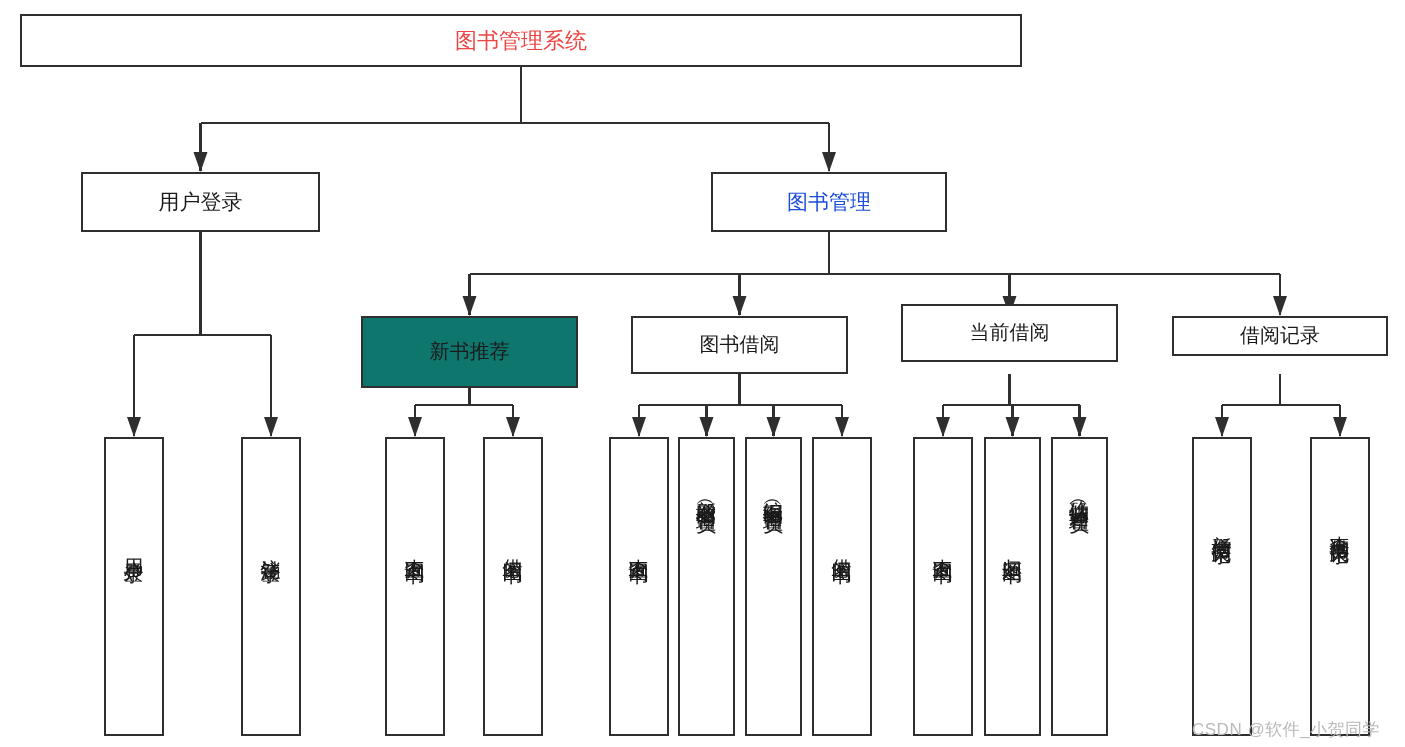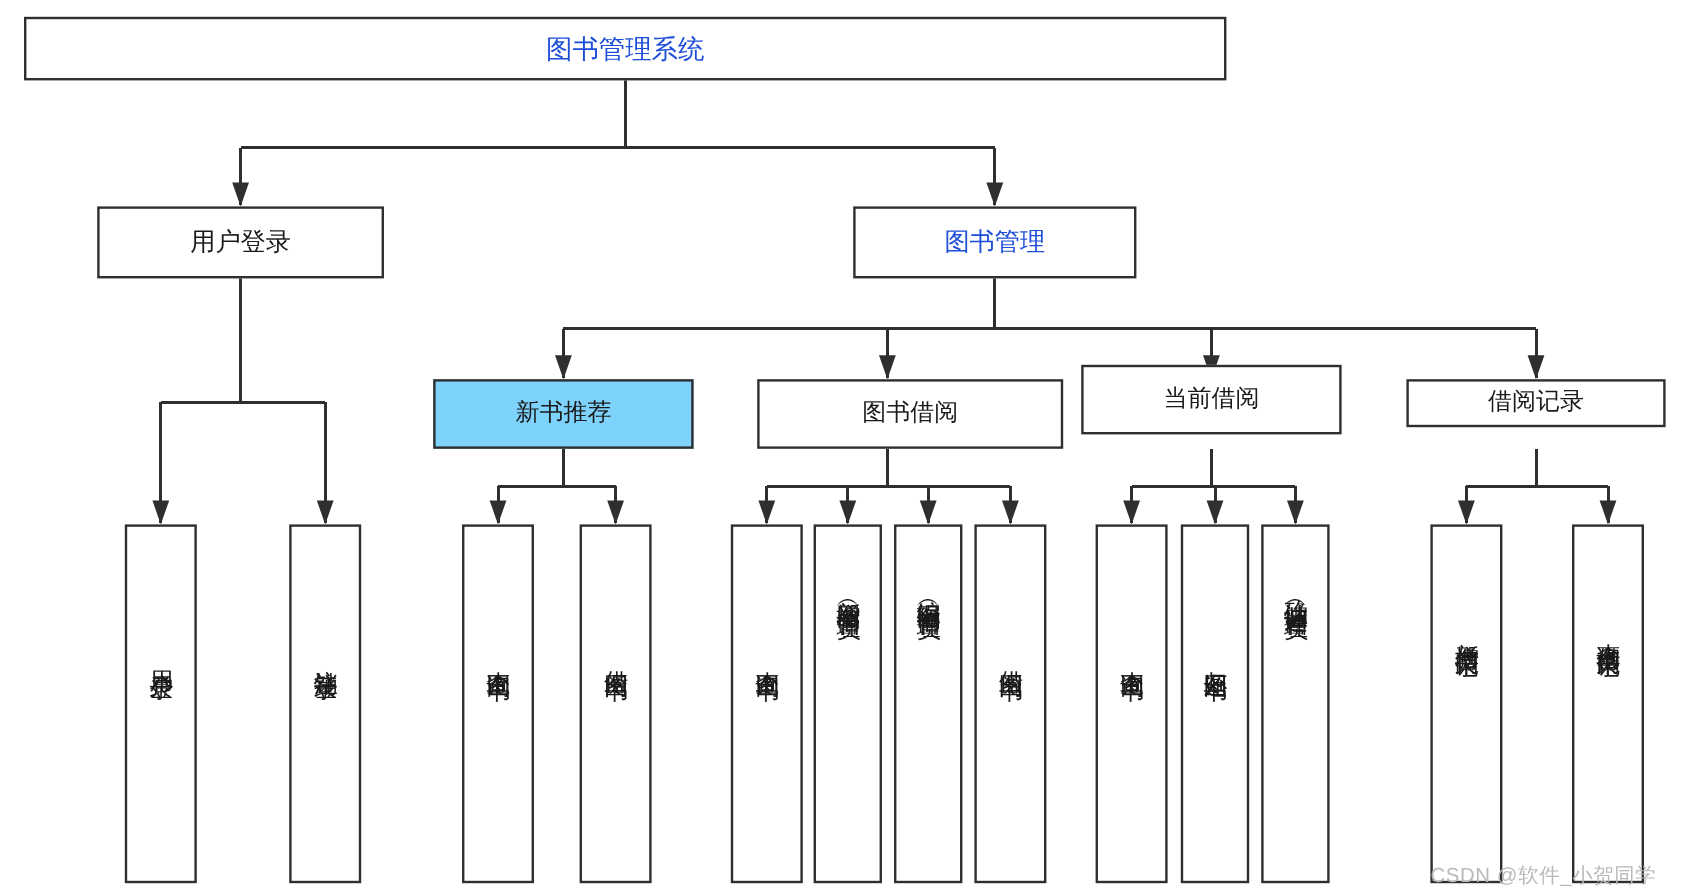--- a/index.html
+++ b/index.html
@@ -123,33 +123,33 @@
       <line x1="1079.5" y1="405" x2="1079.5" y2="436" stroke="#2f2f2f" stroke-width="2.5" shape-rendering="crispEdges"></line>
       <polygon points="1072.5,417 1086.5,417 1079.5,437" fill="#2f2f2f"></polygon>
       <line x1="1280" y1="374" x2="1280" y2="405" stroke="#2f2f2f" stroke-width="2.5" shape-rendering="crispEdges"></line>
       <line x1="1222" y1="405" x2="1340" y2="405" stroke="#2f2f2f" stroke-width="2.5" shape-rendering="crispEdges"></line>
       <line x1="1222" y1="405" x2="1222" y2="436" stroke="#2f2f2f" stroke-width="2.5" shape-rendering="crispEdges"></line>
       <polygon points="1215,417 1229,417 1222,437" fill="#2f2f2f"></polygon>
       <line x1="1340" y1="405" x2="1340" y2="436" stroke="#2f2f2f" stroke-width="2.5" shape-rendering="crispEdges"></line>
       <polygon points="1333,417 1347,417 1340,437" fill="#2f2f2f"></polygon>
     </svg>
   <div id="nodes-layer">
-      <div class="node level-root" style="left: 20px; top: 14px; width: 1002px; height: 53px; border-color: rgb(47, 47, 47); background: rgb(255, 255, 255); color: #1d4ed8;">
+      <div class="node level-root" style="left: 20px; top: 14px; width: 1002px; height: 53px; border-color: rgb(47, 47, 47); background: rgb(255, 255, 255); color: #ef4444;">
         <span class="label">图书管理系统</span>
       </div>
       <div class="node level-1" style="left: 81px; top: 172px; width: 239px; height: 60px; border-color: rgb(47, 47, 47); background: rgb(255, 255, 255); color: rgb(26, 26, 26);">
         <span class="label">用户登录</span>
       </div>
       <div class="node level-1" style="left: 711px; top: 172px; width: 236px; height: 60px; border-color: rgb(47, 47, 47); background: rgb(255, 255, 255); color: #1d4ed8;">
         <span class="label">图书管理</span>
       </div>
-      <div class="node level-2" style="left: 361px; top: 316px; width: 217px; height: 58px; border-color: rgb(47, 47, 47); background: #7dd3fc; color: rgb(26, 26, 26);">
+      <div class="node level-2" style="left: 361px; top: 316px; width: 217px; height: 72px; border-color: rgb(47, 47, 47); background: #0f766e; color: rgb(26, 26, 26);">
         <span class="label">新书推荐</span>
       </div>
-      <div class="node level-2" style="left: 631px; top: 316px; width: 255px; height: 58px; border-color: rgb(47, 47, 47); background: rgb(255, 255, 255); color: rgb(26, 26, 26);">
+      <div class="node level-2" style="left: 631px; top: 316px; width: 217px; height: 58px; border-color: rgb(47, 47, 47); background: rgb(255, 255, 255); color: rgb(26, 26, 26);">
         <span class="label">图书借阅</span>
       </div>
       <div class="node level-2" style="left: 901px; top: 304px; width: 217px; height: 58px; border-color: rgb(47, 47, 47); background: rgb(255, 255, 255); color: rgb(26, 26, 26);">
         <span class="label">当前借阅</span>
       </div>
       <div class="node level-2" style="left: 1172px; top: 316px; width: 216px; height: 40px; border-color: rgb(47, 47, 47); background: rgb(255, 255, 255); color: rgb(26, 26, 26);">
         <span class="label">借阅记录</span>
       </div>
       <div class="node level-leaf leaf" style="left: 104px; top: 437px; width: 60px; height: 299px; border-color: rgb(47, 47, 47); background: rgb(255, 255, 255); color: rgb(26, 26, 26);">
         <span class="label" style="margin-top: 103.5px;">用户登录</span>

